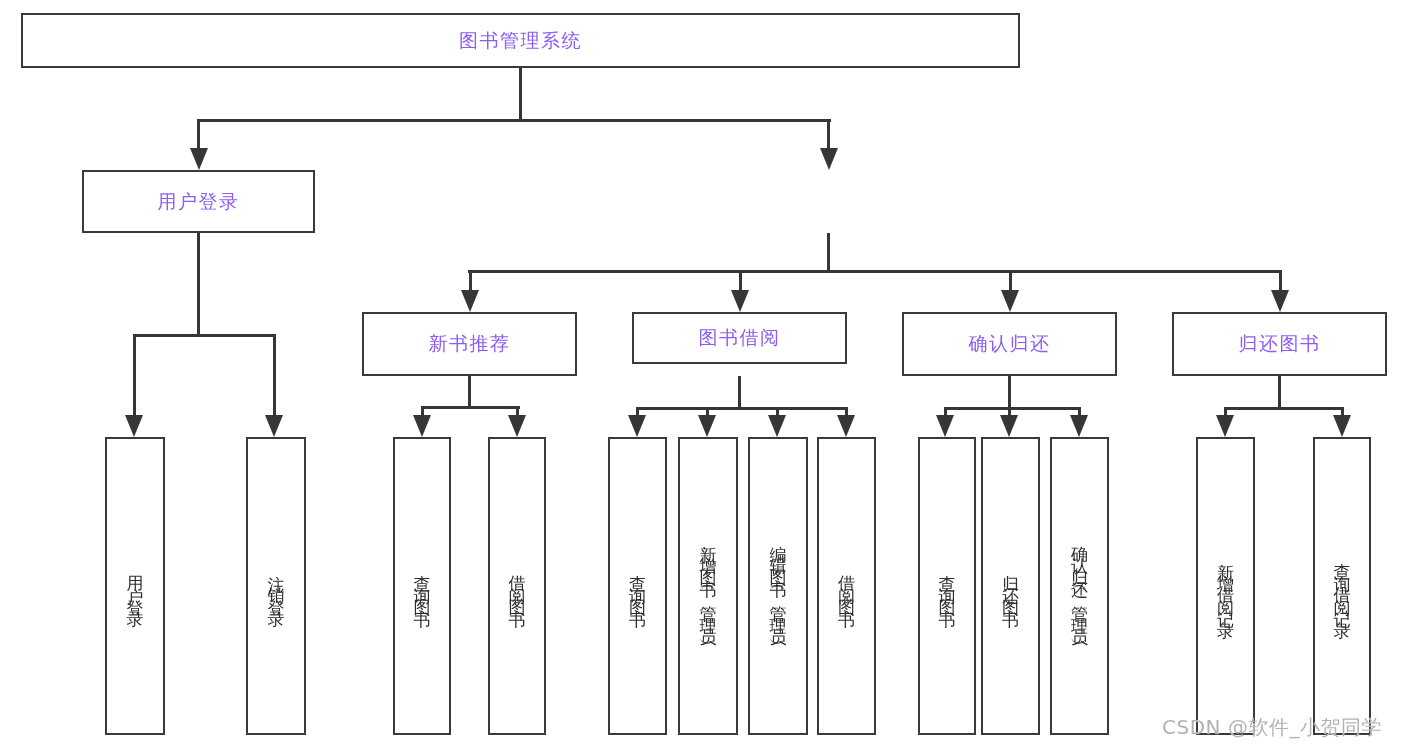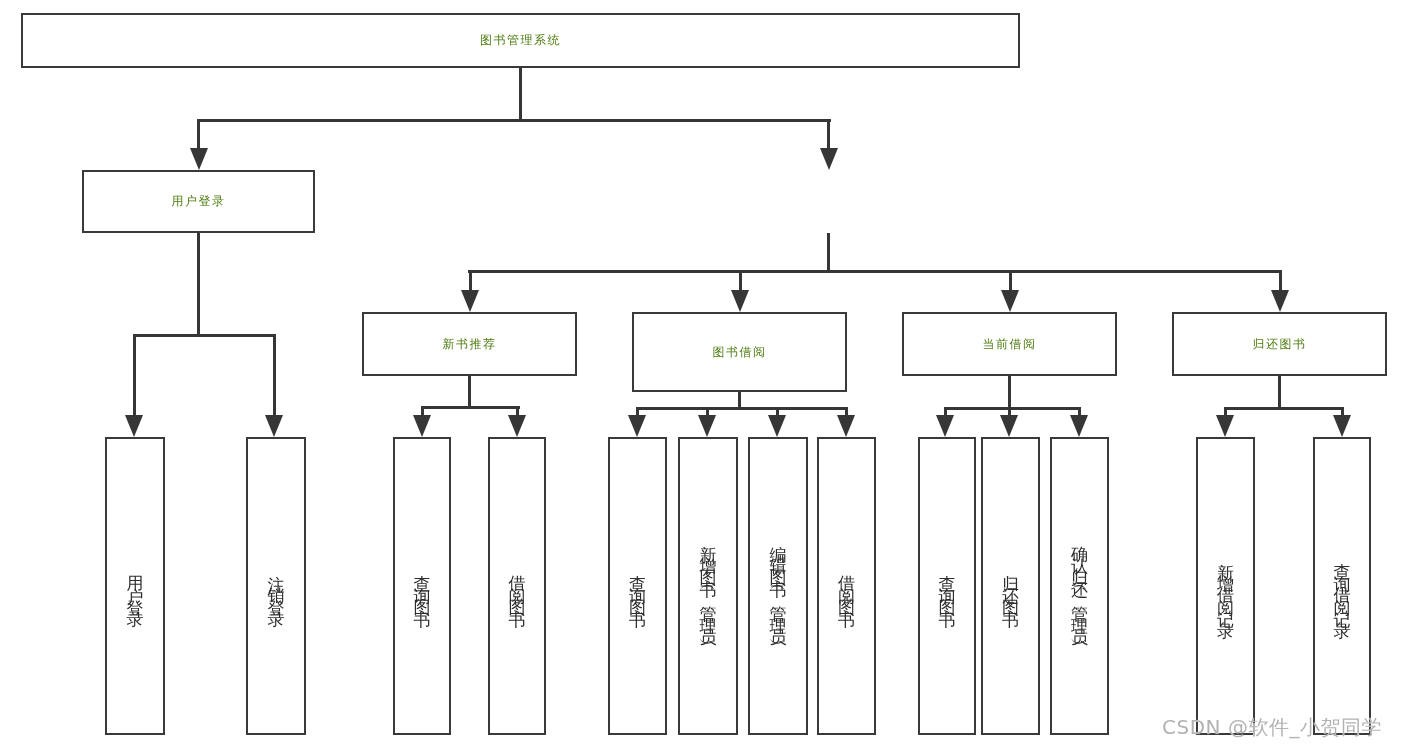--- a/index.html
+++ b/index.html
@@ -19,22 +19,22 @@
     position: absolute;
     box-sizing: border-box;
     border: 2.5px solid #3a3a3a;
     background: #ffffff;
     display: flex;
     align-items: center;
     justify-content: center;
     z-index: 2;
   }
   .hbox span {
-    font-size: 12px;
-    color: #4d7c0f;
+    font-size: 19px;
+    color: #8b5cf6;
     letter-spacing: 1.5px;
     white-space: nowrap;
   }
   .vbox span {
     writing-mode: vertical-rl;
     text-orientation: mixed;
     font-size: 17px;
     letter-spacing: 12px;
     line-height: 1;
     color: #2d2d2d;
@@ -97,25 +97,25 @@
   <div class="line" style="left:739px; top:270px; width:3px; height:20px;"></div>
   <div class="arrow" style="left:731px; top:290px;"></div>
   <div class="line" style="left:1009px; top:270px; width:3px; height:20px;"></div>
   <div class="arrow" style="left:1001px; top:290px;"></div>
   <div class="line" style="left:1279px; top:270px; width:3px; height:20px;"></div>
   <div class="arrow" style="left:1271px; top:290px;"></div>
 
   <div class="box hbox" style="left:362px; top:312px; width:215px; height:64px;">
     <span>新书推荐</span>
   </div>
-  <div class="box hbox" style="left:632px; top:312px; width:215px; height:80px;">
+  <div class="box hbox" style="left:632px; top:312px; width:215px; height:52px;">
     <span>图书借阅</span>
   </div>
   <div class="box hbox" style="left:902px; top:312px; width:215px; height:64px;">
-    <span>当前借阅</span>
+    <span>确认归还</span>
   </div>
   <div class="box hbox" style="left:1172px; top:312px; width:215px; height:64px;">
     <span>归还图书</span>
   </div>
 
   <div class="line" style="left:468px; top:376px; width:3px; height:31px;"></div>
   <div class="line" style="left:421px; top:406px; width:99px; height:3px;"></div>
   <div class="line" style="left:421px; top:406px; width:3px; height:10px;"></div>
   <div class="arrow" style="left:413px; top:415px;"></div>
   <div class="line" style="left:516px; top:406px; width:3px; height:10px;"></div>

